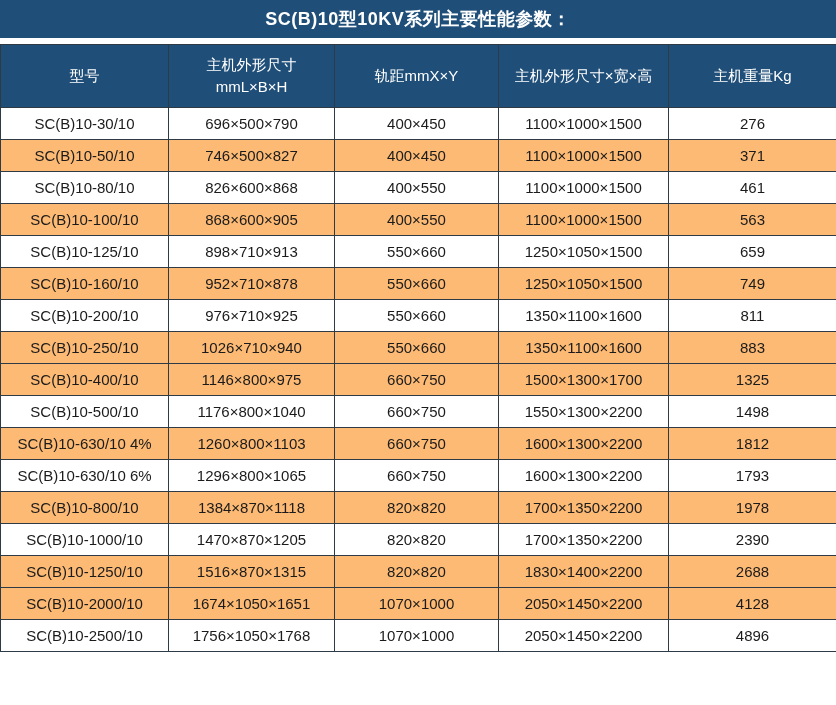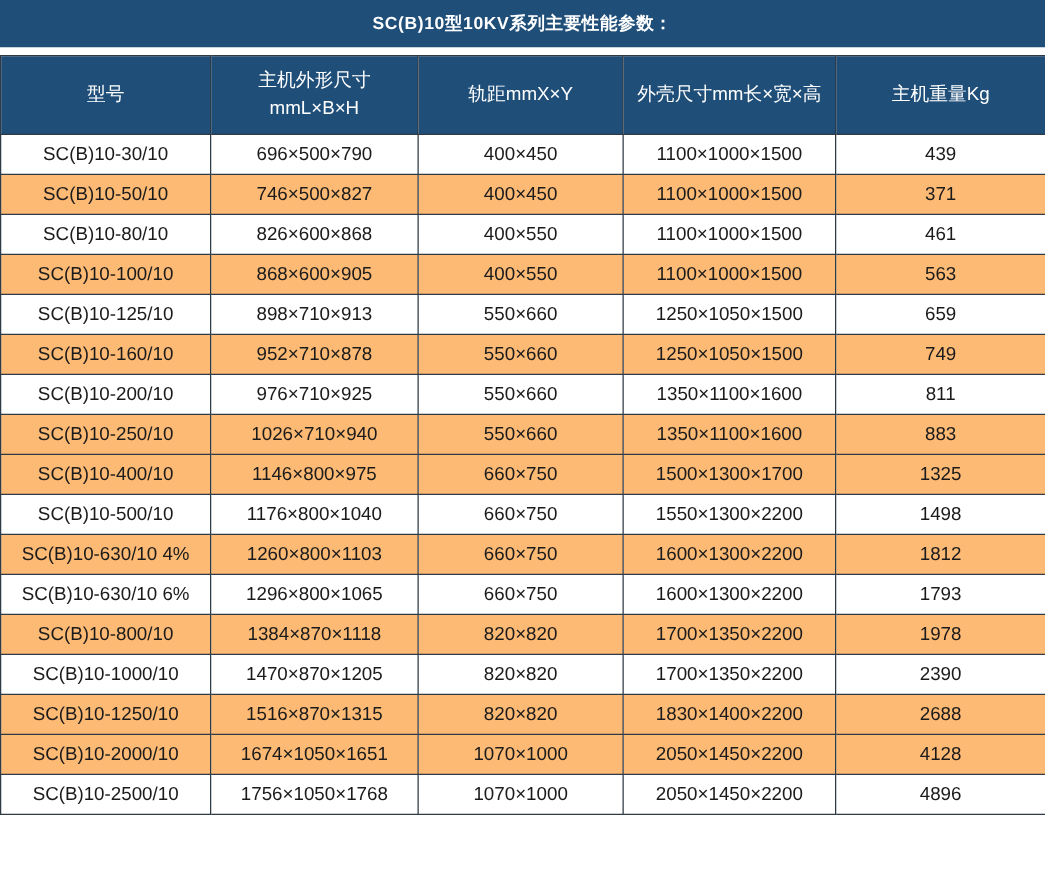--- a/index.html
+++ b/index.html
@@ -10,21 +10,21 @@
   }
   .page {
     width: 836px;
   }
   .title-bar {
     box-sizing: border-box;
     width: 836px;
     height: 38px;
     background: #1f4e79;
     color: #ffffff;
-    font-size: 14px;
+    font-size: 18px;
     font-weight: bold;
     display: flex;
     align-items: center;
     justify-content: center;
     letter-spacing: 0.5px;
   }
   .gap {
     height: 6px;
     background: #ffffff;
   }
@@ -84,35 +84,35 @@
           <span>型号</span>
         </th>
         <th>
           <div>主机外形尺寸</div>
           <div>mmL×B×H</div>
         </th>
         <th>
           <span>轨距mmX×Y</span>
         </th>
         <th>
-          <span>外壳尺寸mm长×宽×高</span>
+          <span>主机外形尺寸×宽×高</span>
         </th>
         <th>
           <span>主机重量Kg</span>
         </th>
       </tr>
     </thead>
     <tbody>
 
     <tr>
           <td>SC(B)10-30/10</td>
           <td>696×500×790</td>
           <td>400×450</td>
           <td>1100×1000×1500</td>
-          <td>439</td>
+          <td>276</td>
         </tr>
         <tr class="alt">
           <td>SC(B)10-50/10</td>
           <td>746×500×827</td>
           <td>400×450</td>
           <td>1100×1000×1500</td>
           <td>371</td>
         </tr>
         <tr>
           <td>SC(B)10-80/10</td>

